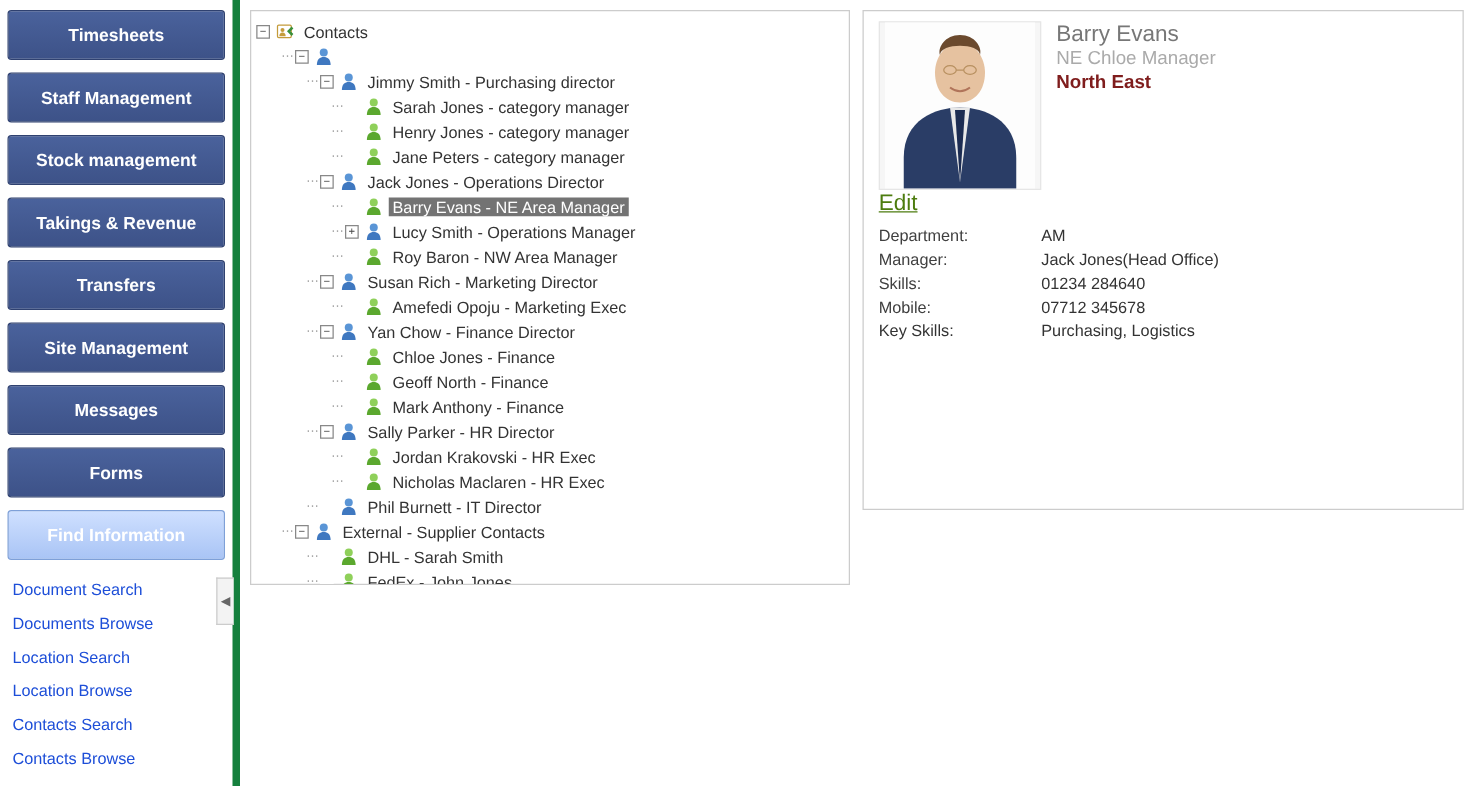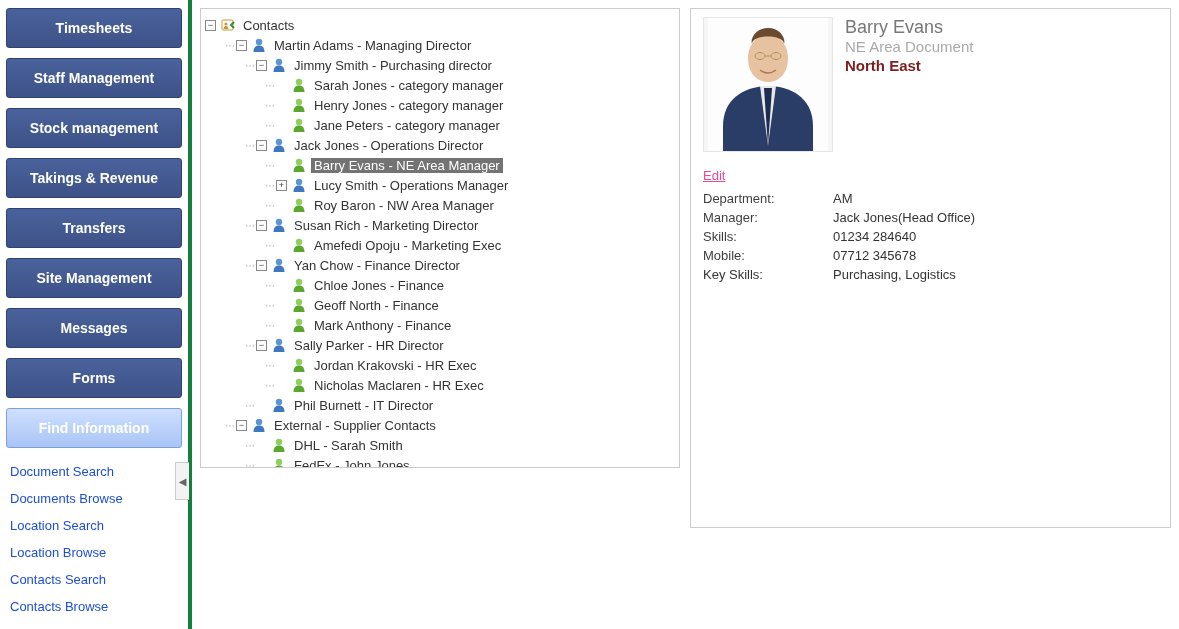--- a/index.html
+++ b/index.html
@@ -10,21 +10,21 @@
     background: #fff;
     width: 1179px;
     height: 629px;
     overflow: hidden;
     display: flex;
   }
   
   .sidebar {
     width: 192px;
     padding: 8px 6px 0 6px;
-    border-right: 4px solid #15803d;
+    border-right: 6px solid #15803d;
     position: relative;
     flex-shrink: 0;
   }
   .nav-btn {
     display: flex;
     align-items: center;
     justify-content: center;
     height: 40px;
     margin-bottom: 10px;
     background: linear-gradient(#4a629c, #3d5288);
@@ -74,21 +74,21 @@
     width: 480px;
     border: 1px solid #ccc;
     padding: 6px 4px 6px 4px;
     overflow: auto;
     height: 460px;
   }
   .detail-panel {
     flex: 1;
     border: 1px solid #ccc;
     padding: 8px 12px;
-    height: 520px;
+    height: 400px;
   }
   
   ul.tree { list-style: none; }
   ul.tree ul { list-style: none; padding-left: 20px; }
   .node {
     display: flex;
     align-items: center;
     height: 20px;
     white-space: nowrap;
   }
@@ -130,21 +130,21 @@
     width: 130px; height: 135px;
     border: 1px solid #e6e6e6;
     background: #f6f6f6;
     display:flex; align-items:flex-end; justify-content:center;
     overflow:hidden;
   }
   .avatar svg { width: 120px; height: 135px; }
   .detail-title { font-size: 18px; color: #777; }
   .detail-sub { font-size: 15px; color: #aaa; }
   .detail-region { font-size: 15px; font-weight: bold; color: #7f1d1d; margin-top: 2px; }
-  .edit-link { color: #ec4899; text-decoration: underline; cursor: pointer; font-size: 13px; display:inline-block; margin-top:16px;}
+  .edit-link { color: #4d7c0f; text-decoration: underline; cursor: pointer; font-size: 18px; display:inline-block; margin-top:0;}
   .detail-grid { margin-top: 6px; }
   .detail-row { display: flex; padding: 2px 0; }
   .detail-label { width: 130px; color: #404040; }
   .detail-row.skills .detail-label { color: #333; }
   .detail-value { color: #333; }
 </style>
 </head>
 <body>
 
 <svg width="0" height="0" style="position:absolute">
@@ -217,21 +217,20 @@
           <ul>
             <li style="padding-left: 0px;">
               <div class="node">
                 <span class="dots">⋯</span>
                 <span class="toggle">−</span>
                 <span class="icon">
                   <svg viewBox="0 0 16 16">
                     <use href="#person-blue"></use>
                   </svg>
                 </span>
-                <span class="label">Martin Adams - Managing Director</span>
               </div>
             </li>
             <li style="padding-left: 20px;">
               <div class="node">
                 <span class="dots">⋯</span>
                 <span class="toggle">−</span>
                 <span class="icon">
                   <svg viewBox="0 0 16 16">
                     <use href="#person-blue"></use>
                   </svg>
@@ -485,21 +484,21 @@
   </div>
   <div class="detail-panel">
     <div class="detail-header">
       <div class="avatar">
         <svg viewBox="0 0 120 135">
             <use href="#avatar-man"></use>
           </svg>
       </div>
       <div>
         <div class="detail-title">Barry Evans</div>
-        <div class="detail-sub">NE Area Document</div>
+        <div class="detail-sub">NE Chloe Manager</div>
         <div class="detail-region">North East</div>
       </div>
     </div>
     <a class="edit-link">Edit</a>
     <div class="detail-grid" id="detail-grid">
         <div class="detail-row">
           <div class="detail-label">Department:</div>
           <div class="detail-value">AM</div>
         </div>
         <div class="detail-row">

